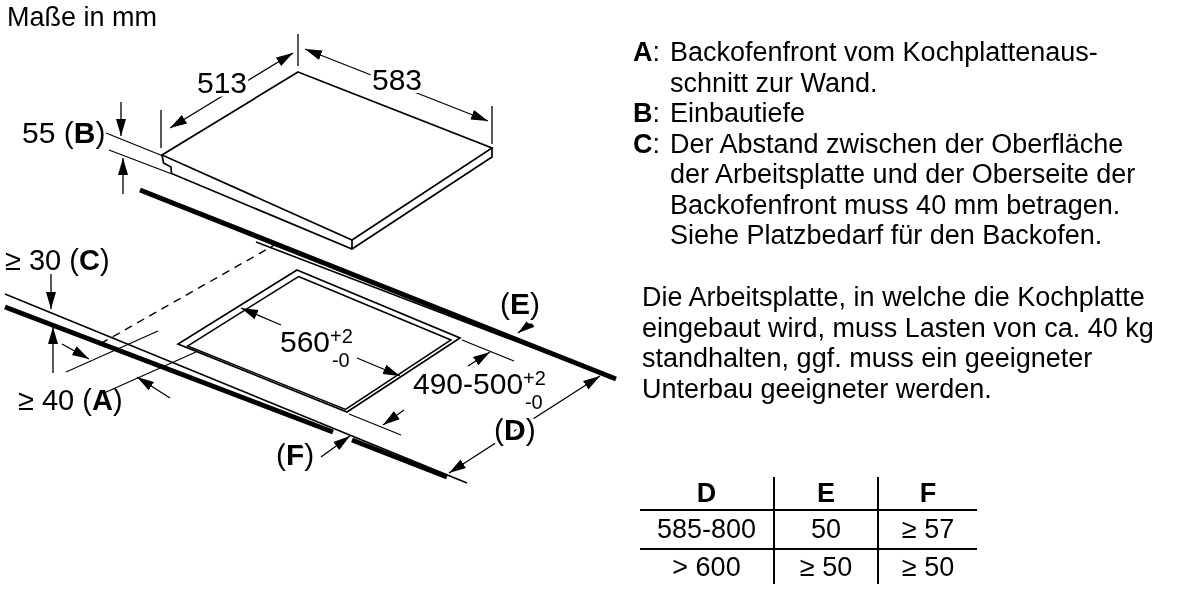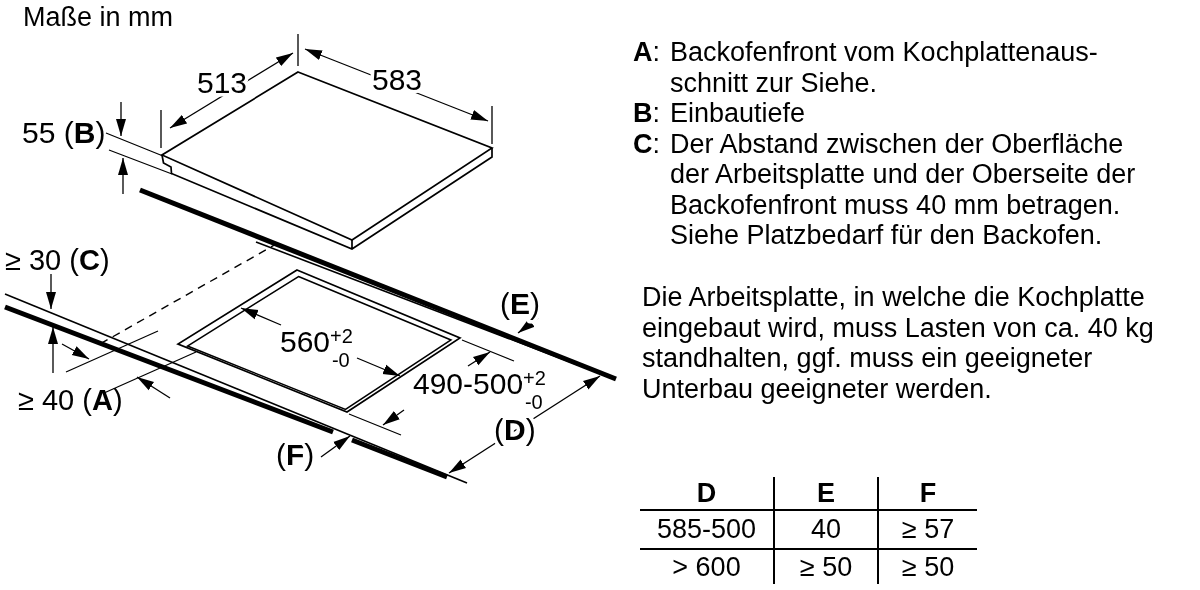--- a/index.html
+++ b/index.html
@@ -1,21 +1,21 @@
 <!DOCTYPE html>
 <html><head>
 <meta charset="utf-8">
 <style>
   html,body { margin:0; padding:0; background:#fff; }
   .page {
     position:relative; width:1200px; height:590px; background:#fff;
     font-family:"Liberation Sans", sans-serif; color:#000; overflow:hidden;
   }
   .title {
-    position:absolute; left:23px; top:2px;
+    position:absolute; left:7px; top:2px;
     font-size:27px; line-height:30px; white-space:nowrap;
   }
   svg { position:absolute; left:0; top:0; }
   svg text { font-family:"Liberation Sans", sans-serif; fill:#000; }
   .halo { paint-order:stroke; stroke:#fff; stroke-width:7px; stroke-linejoin:round; }
 
   .rightcol-text { font-size:27px; line-height:30.5px; }
   .legend { position:absolute; left:633px; top:37px; width:560px; }
   .legend-item { position:relative; padding-left:37px; }
   .legend-key { position:absolute; left:0; top:0; }
@@ -103,21 +103,21 @@
       <text class="halo" x="500" y="314" font-size="30"><tspan>(</tspan><tspan font-weight="bold">E</tspan><tspan>)</tspan></text>
       <text class="halo" x="494" y="440" font-size="30"><tspan>(</tspan><tspan font-weight="bold">D</tspan><tspan>)</tspan></text>
       <text class="halo" x="276" y="465" font-size="30"><tspan>(</tspan><tspan font-weight="bold">F</tspan><tspan>)</tspan></text>
     </g>
   </svg>
 
   <div class="legend rightcol-text">
     <div class="legend-item">
       <span class="legend-key"><b>A</b><span>:</span></span>
       <div>Backofenfront vom Kochplattenaus-</div>
-      <div>schnitt zur Siehe.</div>
+      <div>schnitt zur Wand.</div>
     </div>
     <div class="legend-item">
       <span class="legend-key"><b>B</b><span>:</span></span>
       <div>Einbautiefe</div>
     </div>
     <div class="legend-item">
       <span class="legend-key"><b>C</b><span>:</span></span>
       <div>Der Abstand zwischen der Oberfläche</div>
       <div>der Arbeitsplatte und der Oberseite der</div>
       <div>Backofenfront muss 40 mm betragen.</div>
@@ -130,22 +130,22 @@
     <div>eingebaut wird, muss Lasten von ca. 40 kg</div>
     <div>standhalten, ggf. muss ein geeigneter</div>
     <div>Unterbau geeigneter werden.</div>
   </div>
 
   <div class="spec-table">
     <div class="cell hdr rb">D</div>
     <div class="cell hdr rb lb">E</div>
     <div class="cell hdr rb lb">F</div>
 
-    <div class="cell rb">585-500</div>
-    <div class="cell rb lb">40</div>
+    <div class="cell rb">585-800</div>
+    <div class="cell rb lb">50</div>
     <div class="cell rb lb">≥ 57</div>
 
     <div class="cell">&gt; 600</div>
     <div class="cell lb">≥ 50</div>
     <div class="cell lb">≥ 50</div>
   </div>
 
 </div>
 
 </body></html>

